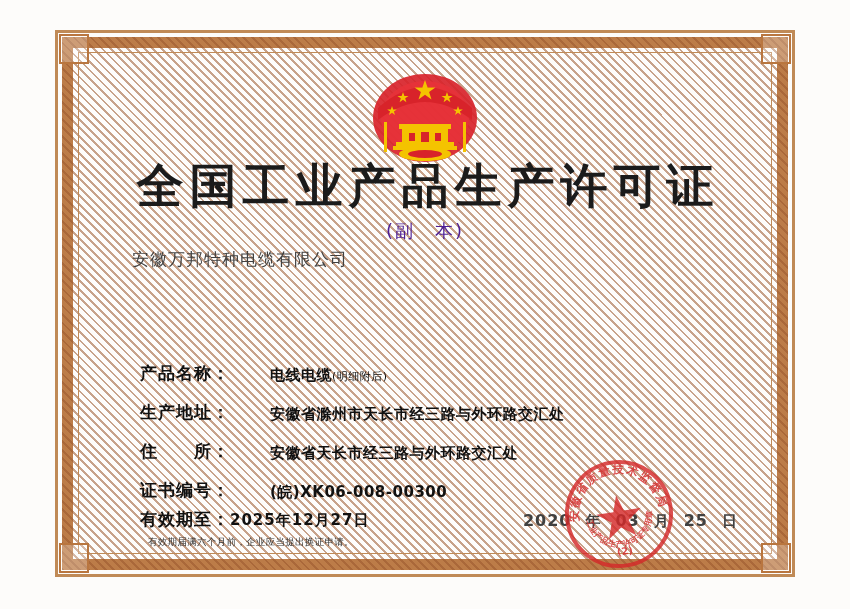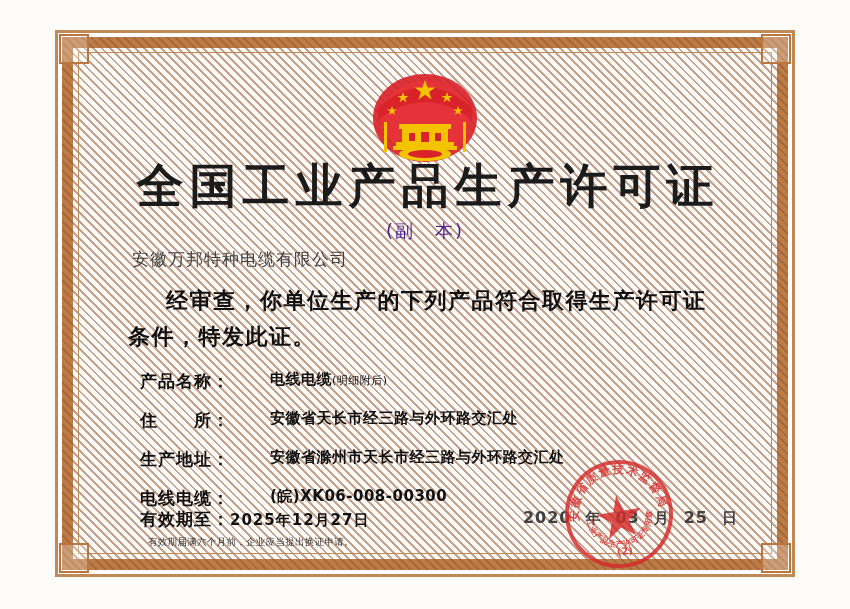--- a/index.html
+++ b/index.html
@@ -145,23 +145,22 @@
 
   
   .fields {
     position: absolute;
     left: 140px;
     right: 100px;
     top: 362px;
   }
   .field-row {
     display: flex;
-    align-items: flex-start;
+    align-items: flex-end;
     margin-bottom: 16px;
-    margin-top: 8px;
   }
   .field-label {
     font-family: "DejaVu Serif", "Liberation Serif", serif;
     font-size: 17px;
     font-weight: bold;
     color: #111;
     letter-spacing: 1px;
     white-space: nowrap;
   }
   .field-label.spaced {
@@ -182,21 +181,21 @@
   }
   .field-row.tight { margin-bottom: 14px; }
 
   
   .date-row {
     position: absolute;
     left: 140px;
     right: 96px;
     top: 508px;
     display: flex;
-    align-items: flex-start;
+    align-items: flex-end;
     gap: 48px;
   }
   .date-left {
     font-family: "DejaVu Serif", "Liberation Serif", serif;
     font-size: 17px;
     font-weight: bold;
     color: #111;
     letter-spacing: 1px;
     white-space: nowrap;
   }
@@ -295,41 +294,37 @@
     </svg>
   </div>
 
   <div class="title-block">
     <h1 class="main-title">全国工业产品生产许可证</h1>
     <div class="sub-title">(副　本)</div>
   </div>
 
   <div class="body-block">
     <div class="company-name">安徽万邦特种电缆有限公司</div>
-    <p class="statement">
-      <span class="indent"></span><span>经审查，你单位生产的下列产品符合取得生产许可证</span><br>
-      <span>条件，特发此证。</span>
-    </p>
   </div>
 
   <div class="fields">
     <div class="field-row">
       <span class="field-label">产品名称：</span>
       <span class="field-value"><span>电线电缆</span><span class="small">(明细附后)</span></span>
     </div>
     <div class="field-row">
+      <span class="field-label">生产地址：</span>
+      <span class="field-value">安徽省滁州市天长市经三路与外环路交汇处</span>
+    </div>
+    <div class="field-row">
       <span class="field-label spaced">住　　所：</span>
       <span class="field-value">安徽省天长市经三路与外环路交汇处</span>
     </div>
-    <div class="field-row">
-      <span class="field-label">生产地址：</span>
-      <span class="field-value">安徽省滁州市天长市经三路与外环路交汇处</span>
-    </div>
     <div class="field-row tight">
-      <span class="field-label">电线电缆：</span>
+      <span class="field-label">证书编号：</span>
       <span class="field-value">(皖)XK06-008-00300</span>
     </div>
   </div>
 
   <div class="date-row">
     <span class="date-left"><span>有效期至：</span><span class="val">2025年12月27日</span></span>
     <span class="date-right">
       <span>2020</span>
       <span class="unit">年</span>
       <span>03</span>

